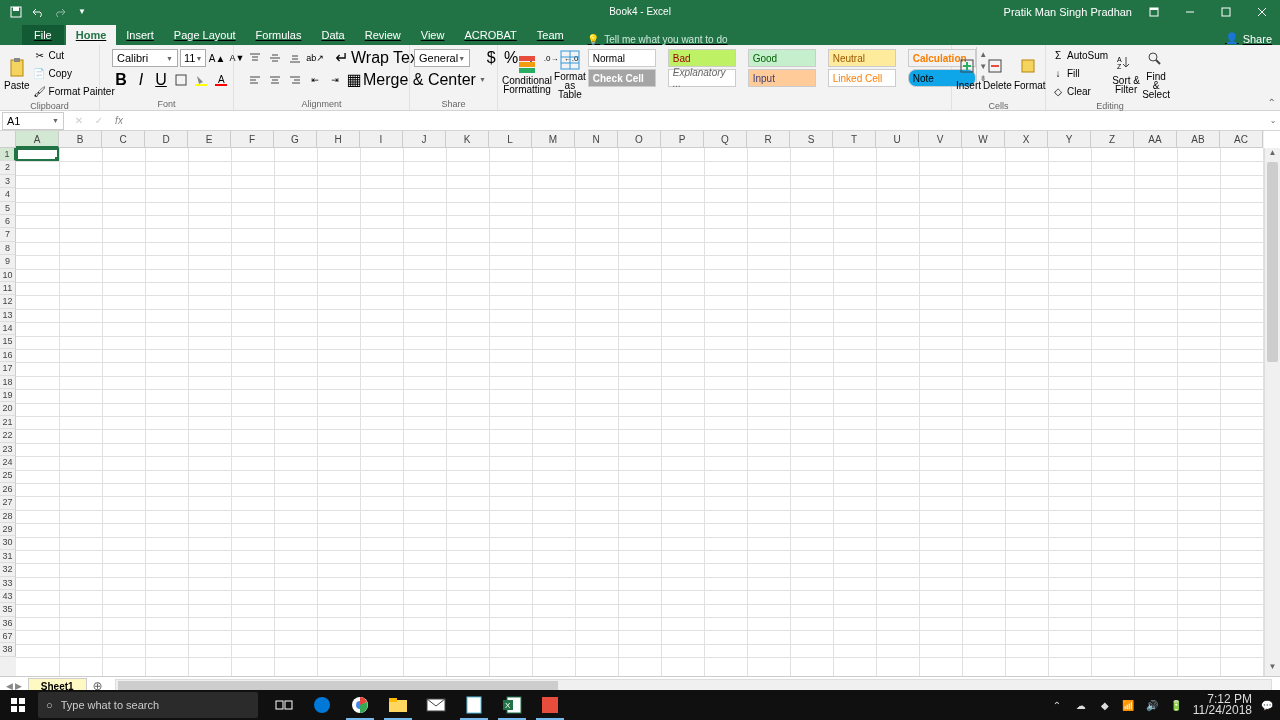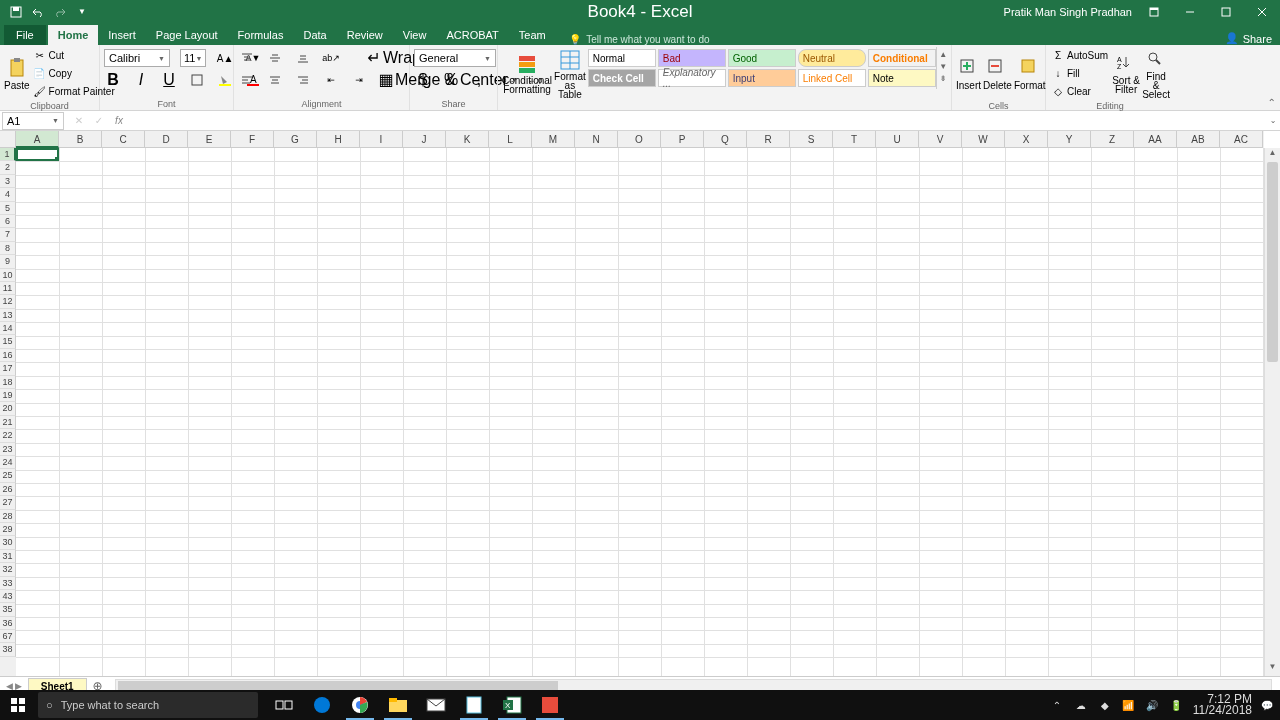--- a/index.html
+++ b/index.html
@@ -2,27 +2,27 @@
 <html><head>
 <meta charset="utf-8">
 <style>
 * { margin: 0; padding: 0; box-sizing: border-box; font-family: "Segoe UI", Arial, sans-serif; }
 body { width: 1280px; height: 720px; overflow: hidden; background: #fff; position: relative; }
 
 
 .title-bar { height: 23px; background: #217346; display: flex; align-items: center; color: #fff; font-size: 11px; position: relative; }
 .qat { display: flex; align-items: center; gap: 6px; padding-left: 8px; }
 .qat-item { width: 16px; height: 16px; display: flex; align-items: center; justify-content: center; cursor: pointer; }
-.title-text { position: absolute; left: 50%; transform: translateX(-50%); font-size: 17px; text-align: right; }
+.title-text { position: absolute; left: 50%; transform: translateX(-50%); font-size: 10px; text-align: right; }
 .user-area { margin-left: auto; display: flex; align-items: center; gap: 8px; padding-right: 4px; }
 .user-name { font-size: 11px; }
 .win-btn { width: 28px; height: 23px; display: flex; align-items: center; justify-content: center; cursor: pointer; }
 
 
-.tab-bar { height: 22px; background: #217346; display: flex; align-items: flex-end; padding-left: 4px; }
+.tab-bar { height: 22px; background: #217346; display: flex; align-items: flex-end; padding-left: 22px; text-decoration: underline; }
 .tab { padding: 4px 10px; font-size: 11px; color: #fff; cursor: pointer; }
 .tab.file { background: #125a34; margin-right: 2px; padding: 4px 12px; }
 .tab.active { background: #f3f3f3; color: #217346; font-weight: 600; }
 .tell-me { display: flex; align-items: center; color: #cce8da; font-size: 10px; margin-left: 14px; gap: 4px; }
 .share { margin-left: auto; display: flex; align-items: center; gap: 4px; color: #fff; font-size: 11px; padding-right: 8px; cursor: pointer; }
 
 
 .ribbon { height: 66px; background: #f3f3f3; border-bottom: 1px solid #d4d4d4; display: flex; position: relative; }
 .group { display: flex; flex-direction: column; border-right: 1px solid #e1e1e1; padding: 2px 4px 0; }
 .group-content { flex: 1; display: flex; align-items: flex-start; gap: 2px; }
@@ -31,36 +31,36 @@
 .big-btn { display: flex; flex-direction: column; align-items: center; justify-content: center; width: 38px; height: 54px; cursor: pointer; font-size: 10px; gap: 2px; }
 .big-btn .icon-box { width: 20px; height: 20px; }
 .small-row { display: flex; flex-direction: column; gap: 1px; font-size: 10px; }
 .small-btn { display: flex; align-items: center; gap: 3px; padding: 1px 2px; cursor: pointer; height: 17px; white-space: nowrap; }
 .mini-icon { width: 12px; height: 12px; display: inline-flex; align-items: center; justify-content: center; }
 
 .font-name { width: 66px; height: 18px; border: 1px solid #ababab; background: #fff; font-size: 11px; padding: 0 4px; display: flex; align-items: center; justify-content: space-between; }
 .font-size { width: 26px; height: 18px; border: 1px solid #ababab; background: #fff; font-size: 11px; padding: 0 3px; display: flex; align-items: center; justify-content: space-between; }
 .dd-arrow { font-size: 7px; color: #666; }
 
-.icon-row { display: flex; gap: 10px; }
+.icon-row { display: flex; gap: 2px; margin-left: 8px; }
 .icon-btn { width: 18px; height: 18px; display: flex; align-items: center; justify-content: center; cursor: pointer; border: 1px solid transparent; }
 
 .styles-gallery { display: flex; flex-direction: column; gap: 2px; padding: 2px 0; }
-.style-row { display: flex; gap: 2px; }
+.style-row { display: flex; gap: 12px; }
 .style-cell { width: 68px; height: 18px; border: 1px solid #ccc; font-size: 10px; display: flex; align-items: center; padding-left: 4px; background: #fff; cursor: pointer; }
 .style-normal { background: #fff; }
-.style-bad { background: #c4b5fd; color: #9c0006; }
+.style-bad { background: #bef264; color: #9c0006; }
 .style-good { background: #c6efce; color: #006100; }
-.style-neutral { background: #ffeb9c; color: #9c5700; border-radius: 8px; }
+.style-neutral { background: #ffeb9c; color: #9c5700; }
 .style-calc { background: #f2f2f2; color: #fa7d00; font-weight: bold; }
 .style-check { background: #a5a5a5; color: #fff; font-weight: bold; }
 .style-explan { background: #fff; color: #666; font-style: italic; }
 .style-input { background: #ffcc99; color: #3f3f76; }
 .style-linked { background: #fff; color: #fa7d00; }
-.style-note { background: #fef9c3; }
+.style-note { background: #0ea5e9; border-radius: 8px; }
 .gallery-more { width: 14px; display: flex; flex-direction: column; justify-content: center; border-left: 1px solid #ccc; }
 .gallery-more div { height: 12px; font-size: 8px; text-align: center; cursor: pointer; color: #666; }
 
 .ribbon-collapse { position: absolute; right: 4px; bottom: 2px; font-size: 10px; color: #666; cursor: pointer; }
 
 
 .formula-row { height: 20px; border-bottom: 1px solid #d4d4d4; display: flex; align-items: center; background: #fff; }
 .name-box { width: 62px; height: 18px; border: 1px solid #ccc; margin: 0 2px; font-size: 11px; padding: 0 4px; display: flex; align-items: center; justify-content: space-between; }
 .fx-btns { display: flex; gap: 2px; padding: 0 4px; }
 .fx-btn { width: 18px; height: 16px; display: flex; align-items: center; justify-content: center; font-size: 10px; color: #888; cursor: pointer; }
@@ -322,21 +322,21 @@
             <span class="mini-icon">▦</span>
             <span>Merge &amp; Center</span>
             <span class="dd-arrow">▼</span>
           </div>
       </div>
     </div>
     <div class="group-label">Alignment</div>
   </div>
 
   <div class="group" style="width:88px">
-    <div class="group-content" style="flex-direction:column;gap:4px;padding-top:2px">
+    <div class="group-content" style="flex-direction:row;gap:4px;padding-top:2px">
       <div class="font-name" style="width:82px">
           <span>General</span>
           <span class="dd-arrow">▼</span>
         </div>
       <div class="icon-row">
         <div class="icon-btn">$</div>
         <div class="icon-btn">%</div>
         <div class="icon-btn">,</div>
         <div class="icon-btn" style="font-size:8px">.0→</div>
         <div class="icon-btn" style="font-size:8px">←.0</div>
@@ -368,21 +368,21 @@
           </span>
         <span style="line-height:9px;text-align:center">Format as Table</span>
       </div>
       <div style="display:flex">
         <div class="styles-gallery">
           <div class="style-row" id="style-row-0">
               <div class="style-cell style-normal">Normal</div>
               <div class="style-cell style-bad">Bad</div>
               <div class="style-cell style-good">Good</div>
               <div class="style-cell style-neutral">Neutral</div>
-              <div class="style-cell style-calc">Conditional</div>
+              <div class="style-cell style-calc">Calculation</div>
             </div>
           <div class="style-row" id="style-row-1">
               <div class="style-cell style-check">Check Cell</div>
               <div class="style-cell style-explan">Explanatory ...</div>
               <div class="style-cell style-input">Input</div>
               <div class="style-cell style-linked">Linked Cell</div>
               <div class="style-cell style-note">Note</div>
             </div>
         </div>
         <div class="gallery-more">

